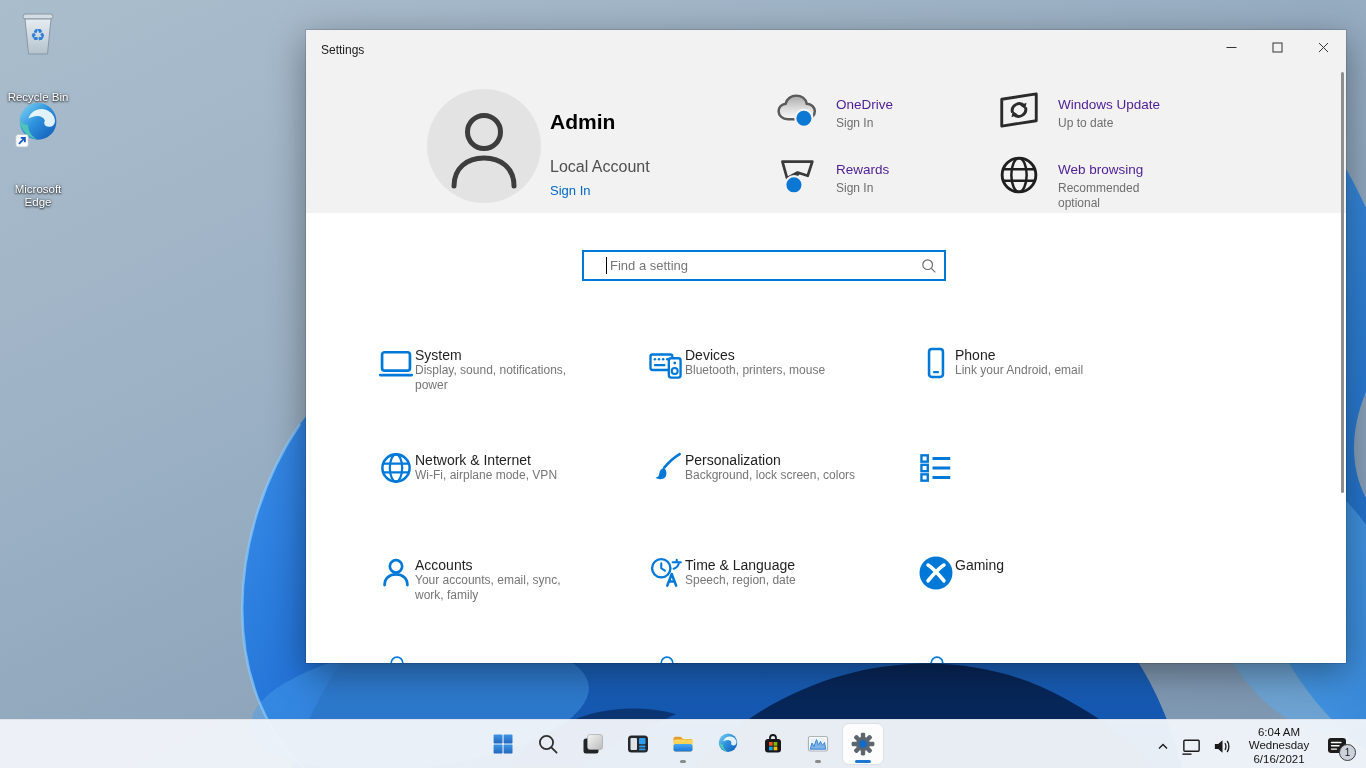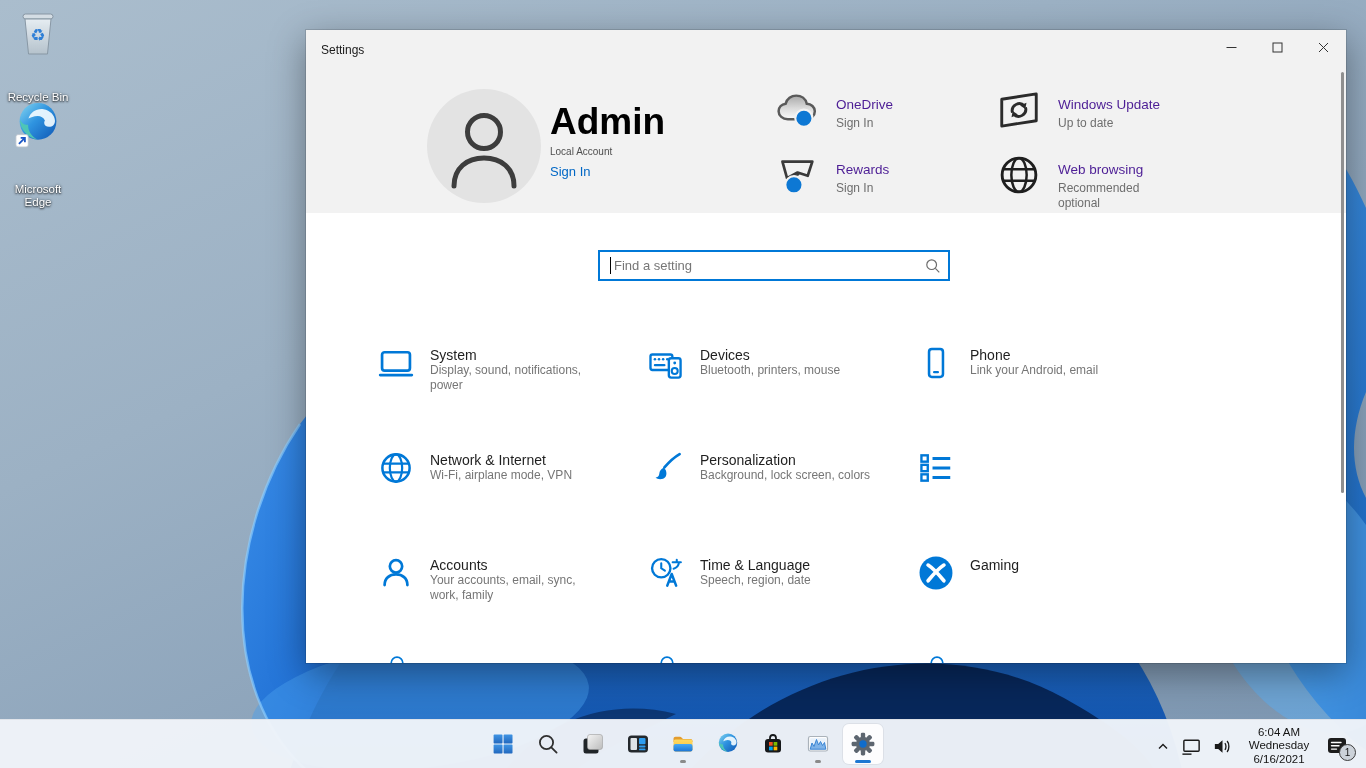--- a/index.html
+++ b/index.html
@@ -15,38 +15,38 @@
 
   
   .window{position:absolute;left:306px;top:30px;width:1040px;height:633px;background:#fff;
     overflow:hidden;box-shadow:0 10px 34px rgba(0,0,0,.38),0 0 0 1px rgba(0,0,0,.12);}
   .header-band{position:absolute;left:0;top:0;width:100%;height:183px;background:#f2f2f2;}
   .win-title{position:absolute;left:15px;top:13px;font-size:12px;color:#1a1a1a;}
   .win-controls{position:absolute;right:0;top:0;display:flex;}
   .win-btn{width:46px;height:34px;display:flex;align-items:center;justify-content:center;background:transparent;border:none;}
   .avatar{position:absolute;left:121px;top:59px;width:114px;height:114px;border-radius:50%;background:#e3e3e3;overflow:hidden;}
   .account{position:absolute;left:244px;top:76px;}
-  .acct-name{font-size:37px;font-weight:bold;color:#000;line-height:32px;}
-  .acct-type{font-size:10px;color:#4f4f4f;margin-top:8px;}
+  .acct-name{font-size:21px;font-weight:bold;color:#000;line-height:32px;}
+  .acct-type{font-size:16px;color:#4f4f4f;margin-top:20px;}
   .acct-signin{font-size:13px;color:#0067c5;margin-top:7px;cursor:pointer;}
   .quick-cards{position:absolute;left:468px;top:57px;display:grid;grid-template-columns:222px 222px;grid-auto-flow:column;grid-template-rows:65px 65px;}
   .qcard{display:flex;gap:16px;align-items:flex-start;cursor:default;}
   .qcard .qicon{width:46px;height:46px;flex:0 0 46px;}
   .qtitle{font-size:13.5px;color:#4c1d95;margin-top:10px;}
   .qstatus{font-size:12px;color:#6e6e6e;margin-top:4px;max-width:118px;line-height:15px;}
 
-  .searchbox{position:absolute;left:292px;top:220px;width:332px;height:27px;background:#fff;
-    border:2px solid #0078d7;display:flex;align-items:center;padding:0 6px 0 10px;}
+  .searchbox{position:absolute;left:276px;top:220px;width:332px;height:27px;background:#fff;
+    border:2px solid #0078d7;display:flex;align-items:center;padding:0 6px 0 22px;}
   .caret{width:1px;height:17px;background:#000;margin-right:1px;}
   .searchbox input{flex:1;border:none;outline:none;font-size:13px;color:#1a1a1a;background:transparent;
     font-family:"Liberation Sans","DejaVu Sans",sans-serif;}
   .searchbox input::placeholder{color:#767676;}
 
   .tiles{position:absolute;left:71px;top:312px;display:grid;grid-template-columns:270px 270px 270px;grid-auto-rows:105px;}
-  .tile{display:flex;gap:15px;cursor:pointer;}
+  .tile{display:flex;cursor:pointer;}
   .tile .ticon{width:38px;height:38px;flex:0 0 38px;margin-top:2px;}
   .ttitle{font-size:14px;color:#1f1f1f;margin-top:5px;}
   .tsub{font-size:12px;color:#767676;line-height:15px;max-width:175px;}
   .stub{position:absolute;}
 
   .scroll-thumb{position:absolute;right:2px;top:42px;width:3px;height:421px;background:#8f8f8f;border-radius:2px;}
 
   
   .taskbar{position:absolute;left:0;bottom:0;width:100%;height:48px;background:rgba(240,244,249,.97);
     border-top:1px solid rgba(0,0,0,.05);}

